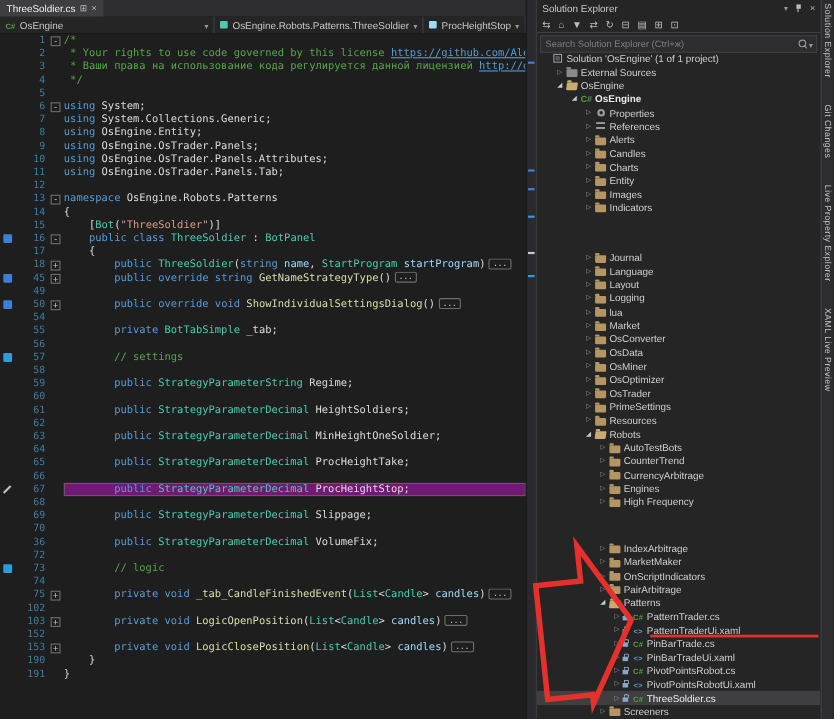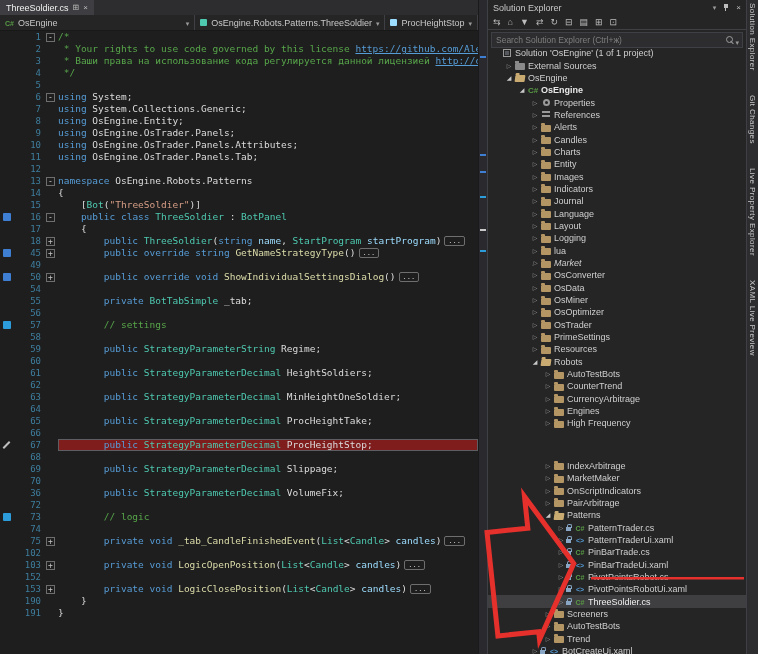--- a/index.html
+++ b/index.html
@@ -33,21 +33,21 @@
   .ic-class{width:7px;height:7px;background:var(--type);border-radius:1px}
   .ic-member{width:7px;height:7px;background:var(--param);border-radius:1px}
 
   .code{position:absolute;top:31px;left:0;right:0;bottom:0;
     font-family:"DejaVu Sans Mono","Liberation Mono",monospace;font-size:9.5px}
   .crow{display:flex;height:12px;line-height:12px;align-items:center;white-space:pre}
   .mcol{flex:0 0 13px;display:flex;justify-content:center;align-items:center}
   .ncol{flex:0 0 30px;text-align:right;color:var(--line_number);font-size:9px;padding-right:2px}
   .fcol{flex:0 0 15px;display:flex;justify-content:center;align-items:center}
   .ctext{flex:1;white-space:pre;overflow:hidden}
-  .crow.hl .ctext{outline:1px solid #5E5E62;outline-offset:-1px;background:#7f1d1d}
+  .crow.hl .ctext{outline:1px solid #5E5E62;outline-offset:-1px;background:#701a75}
   .foldbox{width:9px;height:9px;border:1px solid #6E6E6E;background:var(--editor_bg);
     color:#C8C8C8;font-size:8px;line-height:7px;text-align:center}
   .seg-k{color:var(--keyword)} .seg-t{color:var(--type)} .seg-s{color:var(--string)}
   .seg-c{color:var(--comment)} .seg-p{color:var(--plain)} .seg-pr{color:var(--param)}
   .seg-m{color:var(--method)}
   .seg-lk{color:var(--link);text-decoration:underline}
   .collapsed-box{display:inline-block;border:1px solid #6E6E6E;border-radius:2px;
     font-size:7px;line-height:6px;padding:1px 3px;margin-left:3px;color:#D0D0D0;vertical-align:1px}
   .mi{display:inline-block}
   .mi-bookmark{width:8px;height:8px;background:var(--accent_blue);border-radius:1px}
@@ -305,21 +305,21 @@
         </span>
         <span class="tlabel">Images</span>
       </div>
       <div class="titem" style="padding-left: 42px;">
         <span class="texp c"></span>
         <span class="ticn">
           <span class="ic-fld"></span>
         </span>
         <span class="tlabel">Indicators</span>
       </div>
-      <div class="titem" style="padding-left: 42px;">
+      <div class="titem" style="padding-left: 42px; margin-top: 33px;">
         <span class="texp c"></span>
         <span class="ticn">
           <span class="ic-fld"></span>
         </span>
         <span class="tlabel">Journal</span>
       </div>
       <div class="titem" style="padding-left: 42px;">
         <span class="texp c"></span>
         <span class="ticn">
           <span class="ic-fld"></span>
@@ -340,21 +340,21 @@
         </span>
         <span class="tlabel">Logging</span>
       </div>
       <div class="titem" style="padding-left: 42px;">
         <span class="texp c"></span>
         <span class="ticn">
           <span class="ic-fld"></span>
         </span>
         <span class="tlabel">lua</span>
       </div>
-      <div class="titem" style="padding-left: 42px; font-style: italic;">
+      <div class="titem" style="padding-left: 42px;">
         <span class="texp c"></span>
         <span class="ticn">
           <span class="ic-fld"></span>
         </span>
         <span class="tlabel">Market</span>
       </div>
       <div class="titem" style="padding-left: 42px;">
         <span class="texp c"></span>
         <span class="ticn">
           <span class="ic-fld"></span>

